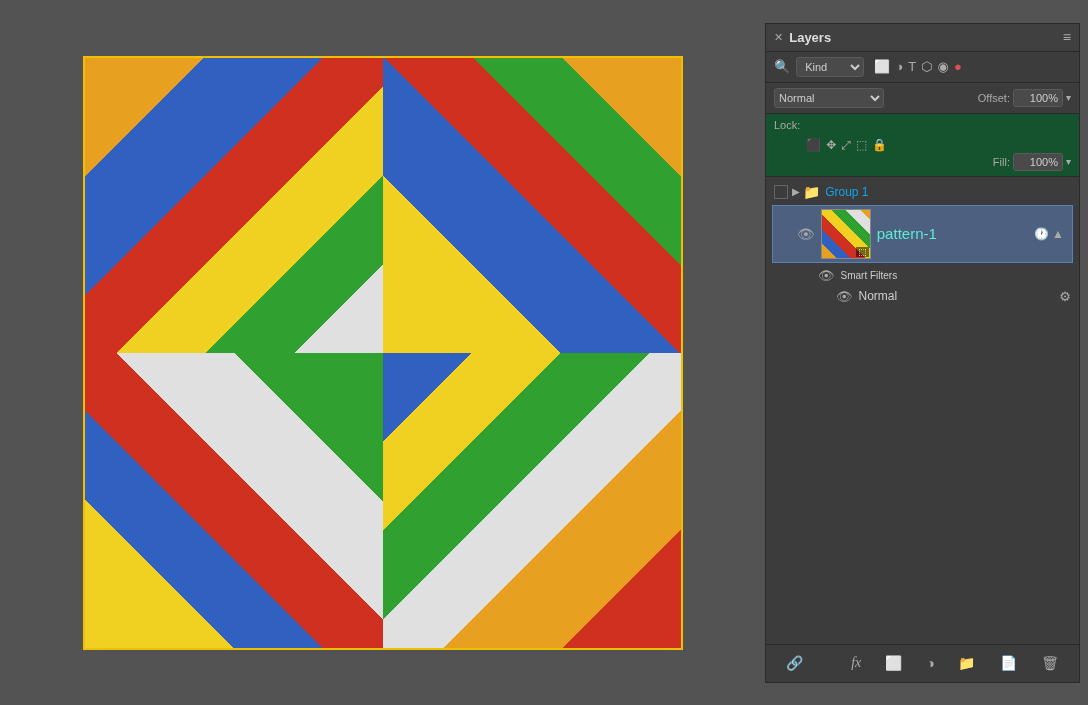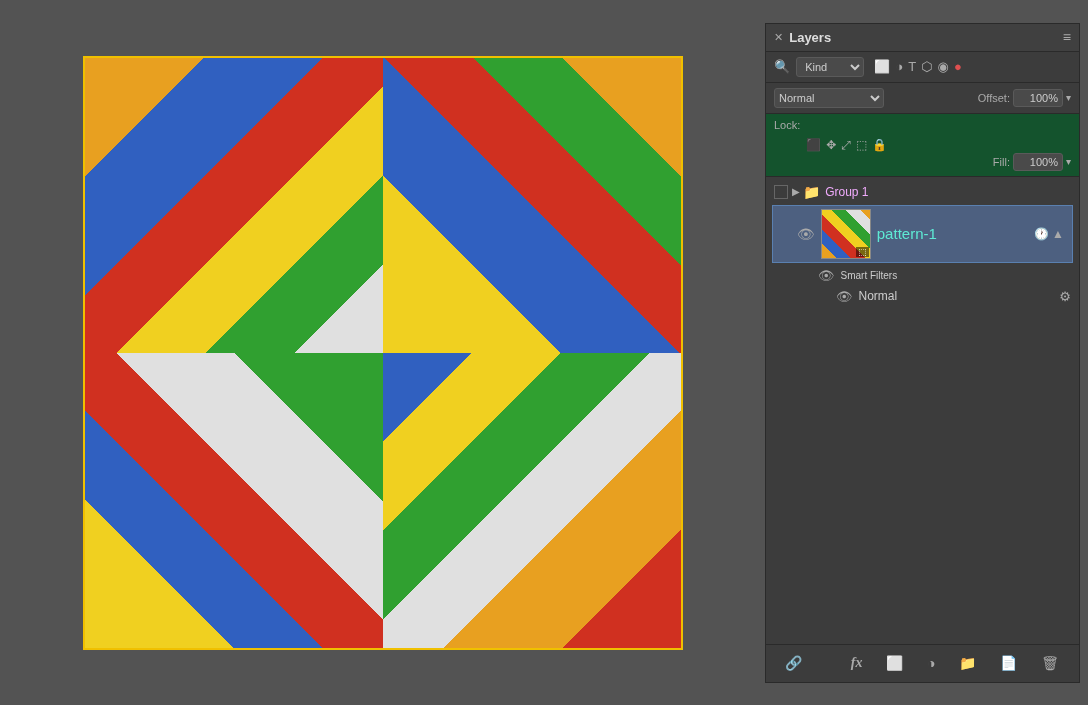--- a/index.html
+++ b/index.html
@@ -247,21 +247,21 @@
     .expand-arrow {
       color: #aaa;
       font-size: 10px;
     }
 
     .folder-icon {
       font-size: 14px;
     }
 
     .group-name {
-      color: #f0abfc;
+      color: #0ea5e9;
       font-size: 12px;
     }
 
     
     .layer-item {
       display: flex;
       align-items: center;
       padding: 3px 8px 3px 24px;
       gap: 6px;
       background: #4d6080;
@@ -487,21 +487,21 @@
     <div class="offset-row">
       <span class="offset-eye">👁</span>
       <span class="offset-label">Normal</span>
       <span class="offset-icon">⚙</span>
     </div>
 
   </div>
 
   <div class="panel-footer">
     <span class="footer-icon">🔗</span>
-    <span class="footer-icon" style="font-style:italic;font-weight:bold;font-family:serif;margin-left:24px;">fx</span>
+    <span class="footer-icon" style="font-style:italic;font-weight:normal;font-family:serif;margin-left:24px;">fx</span>
     <span class="footer-icon">⬜</span>
     <span class="footer-icon">◑</span>
     <span class="footer-icon">📁</span>
     <span class="footer-icon">📄</span>
     <span class="footer-icon">🗑</span>
   </div>
 
 </div>
 
 </body></html>

